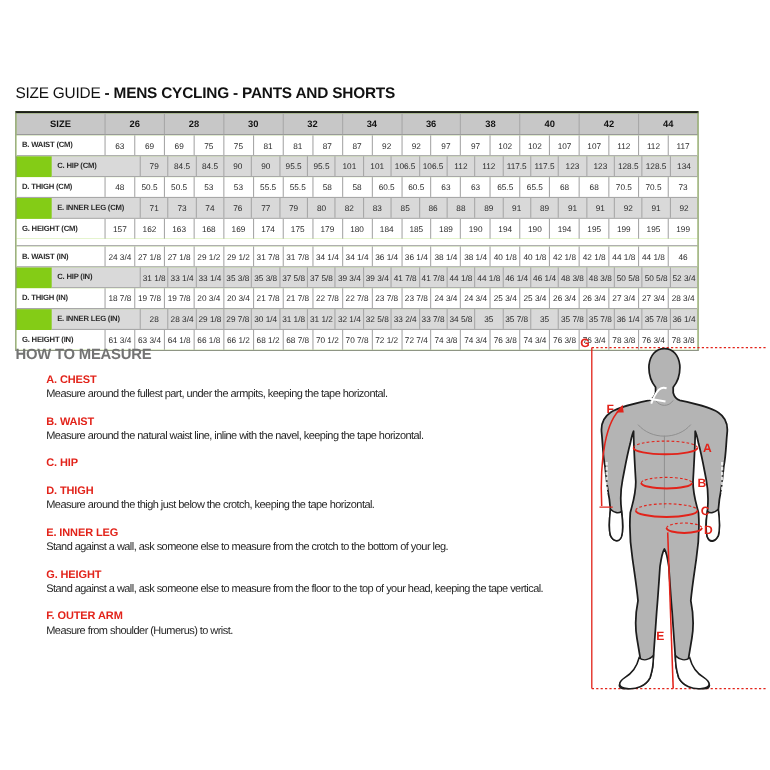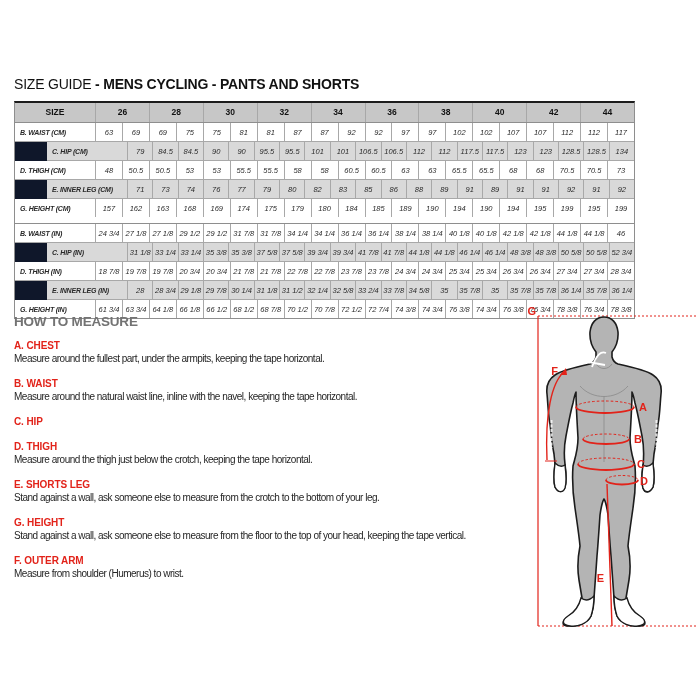--- a/index.html
+++ b/index.html
@@ -4,35 +4,35 @@
 <style>
   * { margin:0; padding:0; box-sizing:border-box; }
   html,body { width:700px; height:700px; background:#ffffff; font-family:"Liberation Sans", sans-serif; color:#1d1d1d; }
   #page { position:relative; width:700px; height:700px; background:#fff; overflow:hidden; }
 
   
   .page-title { position:absolute; left:14px; top:76px; font-size:14px; letter-spacing:-0.2px; color:#111; white-space:nowrap; }
   .page-title .bold { font-weight:bold; }
 
   
-  .size-table { position:absolute; left:14px; top:101px; width:621px; border:1px solid #8e8e8e; border-top:2px solid #1c1c1c; background:#0f172a; }
+  .size-table { position:absolute; left:14px; top:101px; width:621px; border:1px solid #8e8e8e; border-top:2px solid #1c1c1c; background:#84cc16; }
   .st-header { display:grid; grid-template-columns:80px repeat(10,1fr); background:#c7c7c7; border-bottom:1px solid #8e8e8e; }
-  .st-row { display:grid; grid-template-columns:80px repeat(20,1fr); border-bottom:1px solid #a8a8a8; background:#fff;font-style:italic; }
+  .st-row { display:grid; grid-template-columns:80px repeat(20,1fr); border-bottom:1px solid #a8a8a8; background:#fff; }
   .st-row.st-alt { background:#d9d9d9;margin-left:32px; }
   .st-row:last-child { border-bottom:none; }
   .st-cell { font-size:7.5px; text-align:center; padding:5px 1px 4px 1px; border-left:1px solid #a8a8a8; color:#2a2a2a; white-space:nowrap; overflow:hidden; line-height:9px; }
   .st-header .st-cell { font-weight:bold; font-size:8.5px; padding:5px 1px; color:#111; }
   .st-corner, .st-label { border-left:none; text-align:left; padding-left:5px; font-weight:bold; font-size:7px; letter-spacing:-0.2px; }
   .st-corner { text-align:center; font-size:8.5px; letter-spacing:0; }
   .st-spacer { height:7px; background:#ffffff; border-bottom:1px solid #8e8e8e; }
 
   
   .htm-title { position:absolute; left:14px; top:314px; font-size:13.5px; font-weight:bold; color:#737373; letter-spacing:-0.2px; }
   .htm-sections { position:absolute; left:14px; top:340px; width:545px; }
-  .htm-section { margin-bottom:13px; }
+  .htm-section { margin-bottom:13px;margin-left:28px; }
   .htm-label { font-size:10px; font-weight:bold; color:#e2231a; line-height:12px; letter-spacing:-0.1px; }
   .htm-text { font-size:10px; color:#262626; line-height:13px; letter-spacing:-0.5px; white-space:nowrap; }
 
   
   .figure-svg { position:absolute; left:488px; top:298px; width:212px; height:340px; }
 </style>
 </head>
 <body>
 
 <div id="page">
@@ -303,21 +303,21 @@
         <div class="htm-text">Measure around the natural waist line, inline with the navel, keeping the tape horizontal.</div>
       </div>
       <div class="htm-section">
         <div class="htm-label">C. HIP</div>
       </div>
       <div class="htm-section">
         <div class="htm-label">D. THIGH</div>
         <div class="htm-text">Measure around the thigh just below the crotch, keeping the tape horizontal.</div>
       </div>
       <div class="htm-section">
-        <div class="htm-label">E. SHORTS LEG</div>
+        <div class="htm-label">E. INNER LEG</div>
         <div class="htm-text">Stand against a wall, ask someone else to measure from the crotch to the bottom of your leg.</div>
       </div>
       <div class="htm-section">
         <div class="htm-label">G. HEIGHT</div>
         <div class="htm-text">Stand against a wall, ask someone else to measure from the floor to the top of your head, keeping the tape vertical.</div>
       </div>
       <div class="htm-section">
         <div class="htm-label">F. OUTER ARM</div>
         <div class="htm-text">Measure from shoulder (Humerus) to wrist.</div>
       </div>

